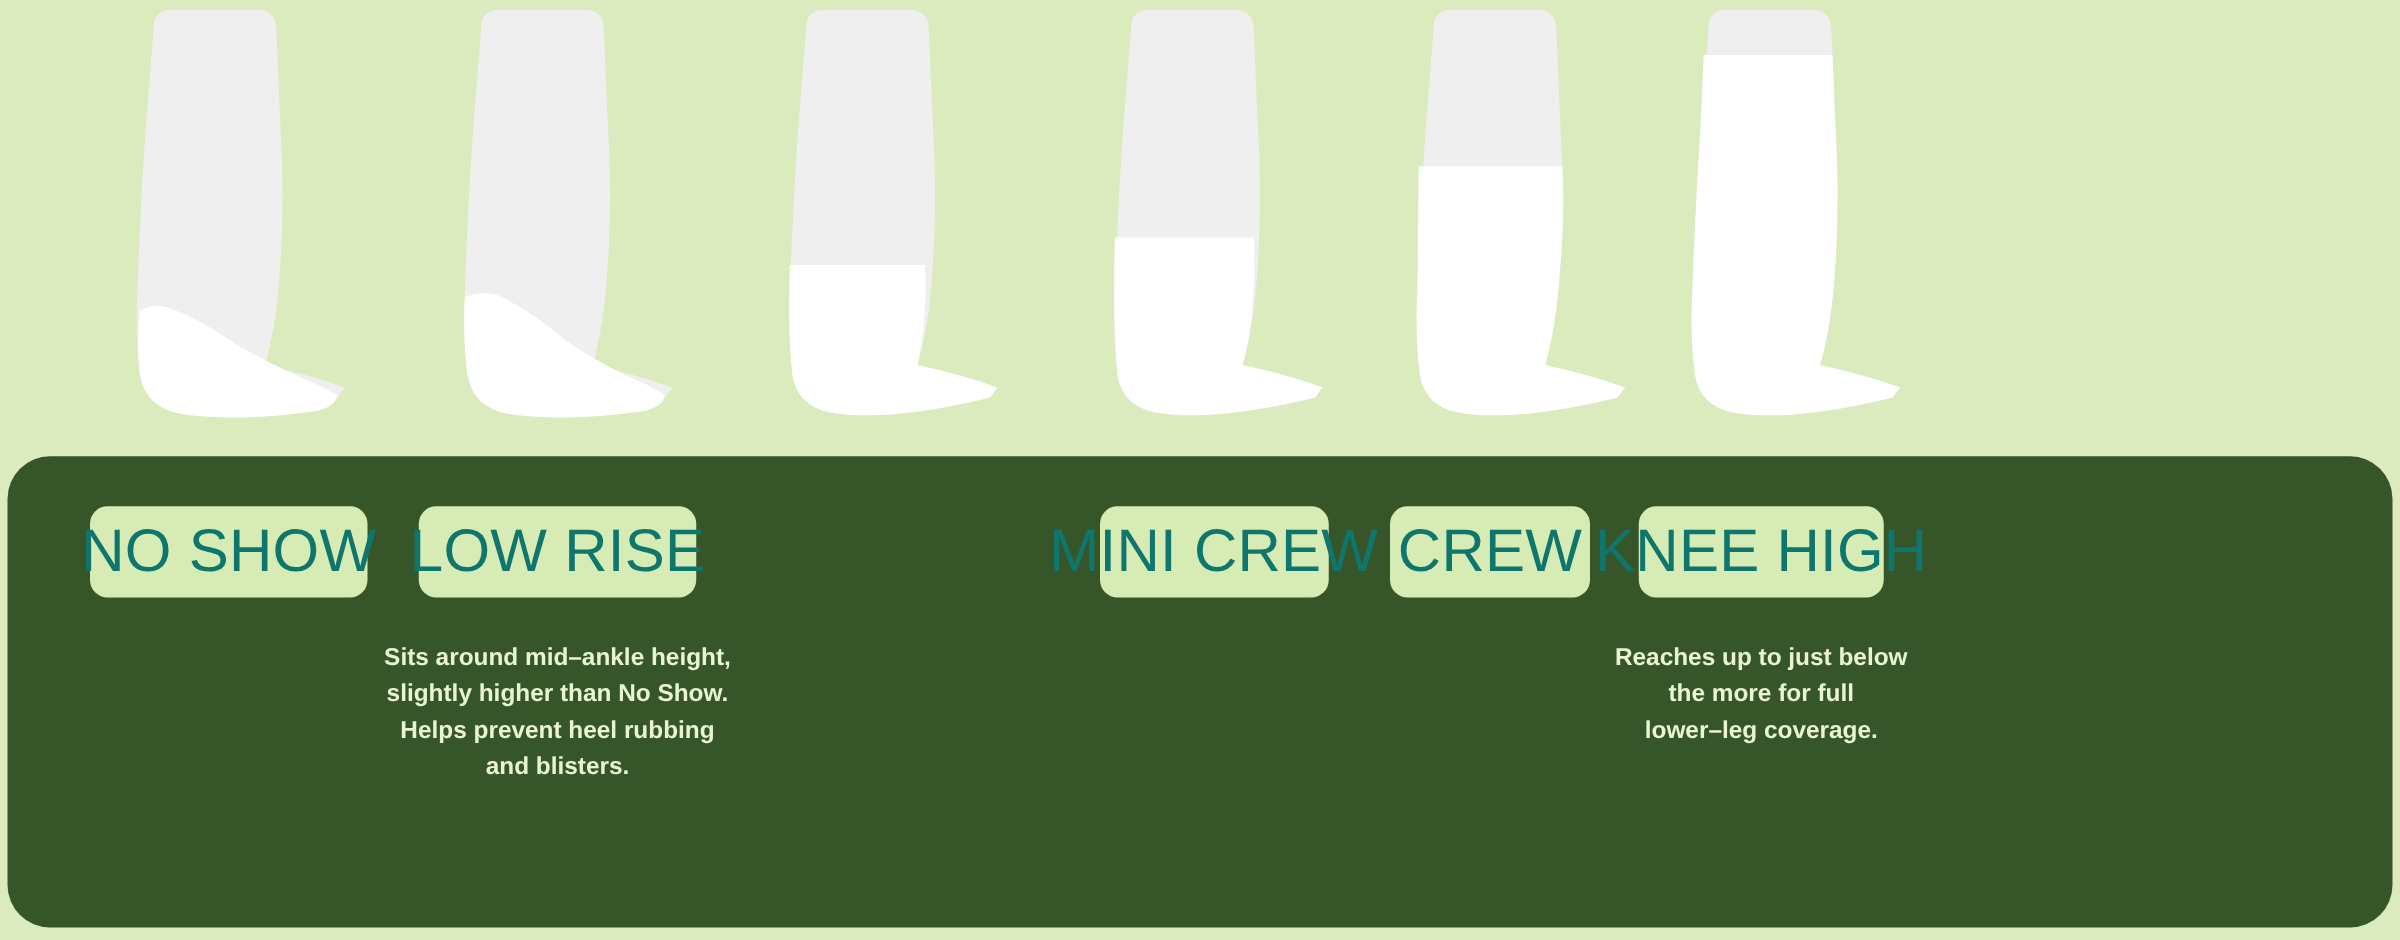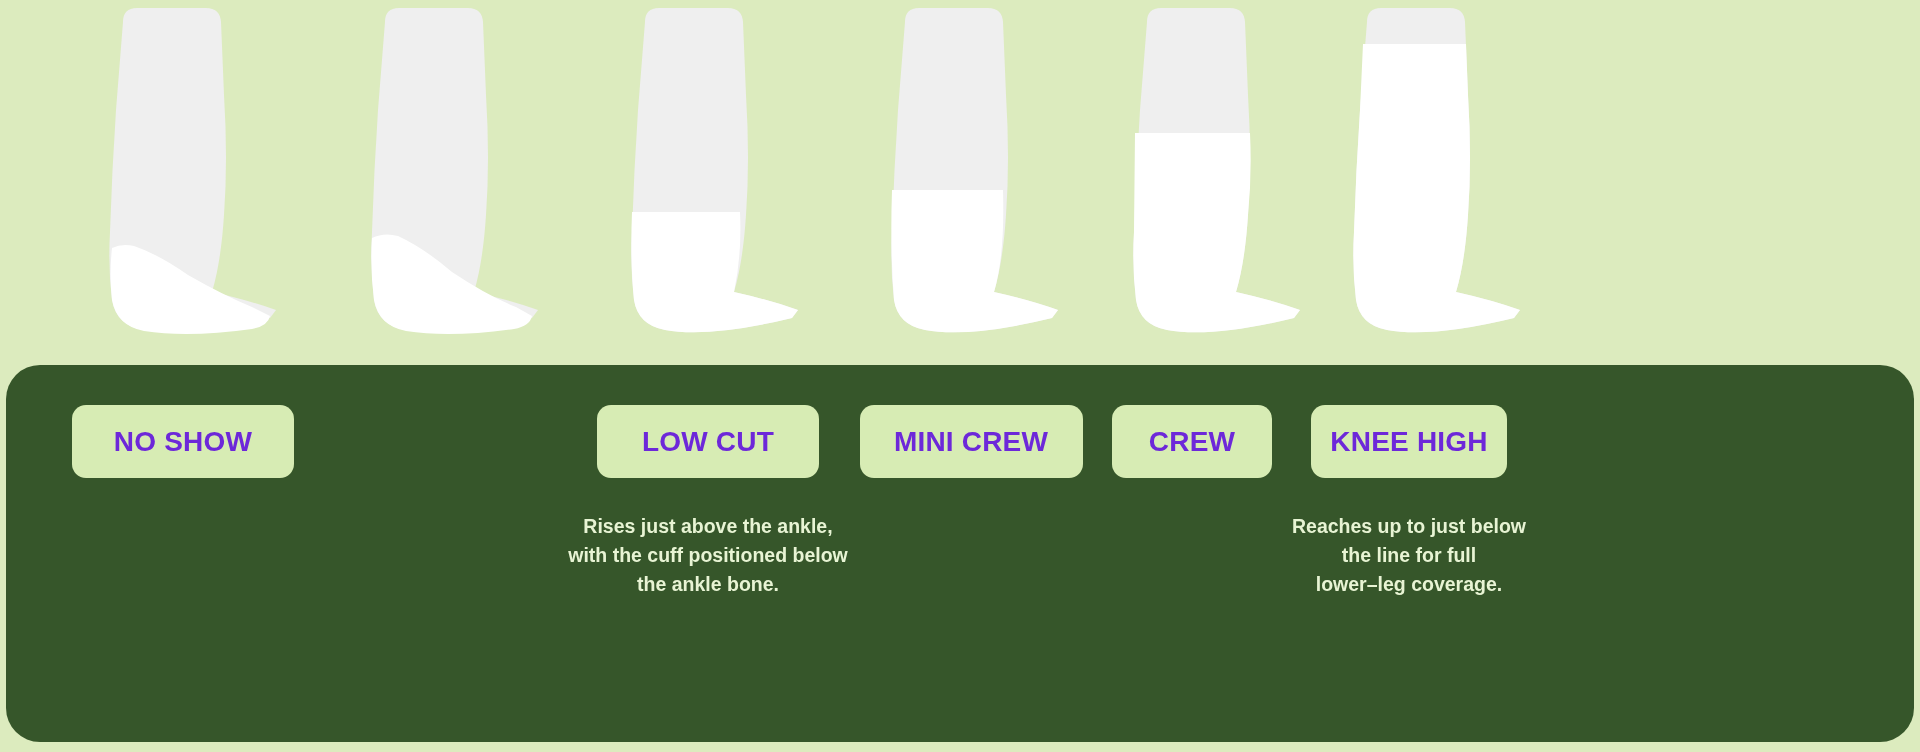--- a/index.html
+++ b/index.html
@@ -61,24 +61,24 @@
     background: #d7ecb4;
     border-radius: 14px;
     height: 73px;
     display: flex;
     align-items: center;
     justify-content: center;
     padding: 0 26px;
     box-sizing: border-box;
   }
   .pill-label {
-    color: #6d28d9;
+    color: #0f766e;
     font-family: "Liberation Sans", sans-serif;
-    font-size: 28px;
-    font-weight: 700;
+    font-size: 48px;
+    font-weight: 400;
     letter-spacing: 0.2px;
     line-height: 1;
     white-space: nowrap;
   }
   .desc {
     margin-top: 34px;
     color: #e8f4d4;
     font-family: "Liberation Sans", sans-serif;
     font-size: 19.5px;
     font-weight: bold;
@@ -163,44 +163,45 @@
   </div>
 
   <div id="panel"></div>
 
   <div class="column" style="left:38px;top:405px;width:290px">
     <div class="pill" style="width:222px">
       <span class="pill-label">NO SHOW</span>
     </div>
   </div>
 
-
-  <div class="column" style="left:561px;top:405px;width:294px">
+  <div class="column" style="left:300px;top:405px;width:292px">
     <div class="pill" style="width:222px">
-      <span class="pill-label">LOW CUT</span>
-    </div>
-    <div class="desc">Rises just above the ankle,
-with the cuff positioned below
-the ankle bone.</div>
-  </div>
+      <span class="pill-label">LOW RISE</span>
+    </div>
+    <div class="desc">Sits around mid–ankle height,
+slightly higher than No Show.
+Helps prevent heel rubbing
+and blisters.</div>
+  </div>
+
 
   <div class="column" style="left:824px;top:405px;width:294px">
-    <div class="pill" style="width:223px">
+    <div class="pill" style="width:183px">
       <span class="pill-label">MINI CREW</span>
     </div>
   </div>
 
   <div class="column" style="left:1046px;top:405px;width:292px">
     <div class="pill" style="width:160px">
       <span class="pill-label">CREW</span>
     </div>
   </div>
 
   <div class="column" style="left:1292px;top:405px;width:234px">
     <div class="pill" style="width:196px">
       <span class="pill-label">KNEE HIGH</span>
     </div>
     <div class="desc" style="width:250px">Reaches up to just below
-the line for full
+the more for full
 lower–leg coverage.</div>
   </div>
 
 </div>
 
 </body></html>

